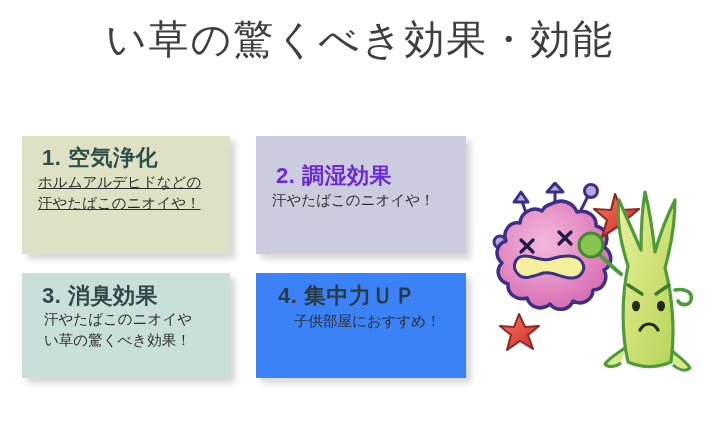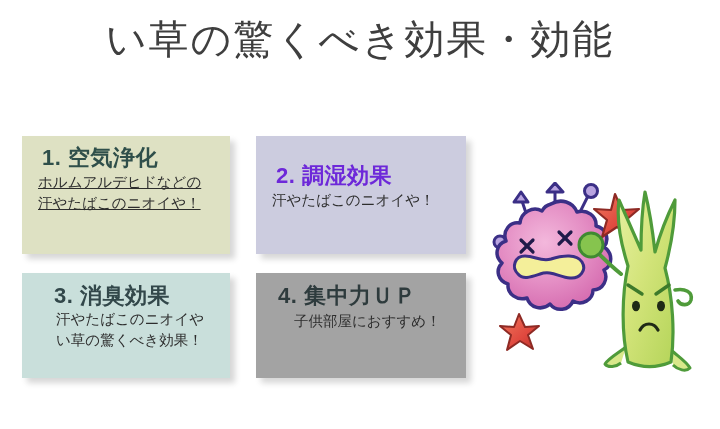--- a/index.html
+++ b/index.html
@@ -80,32 +80,31 @@
   #card-2 .card-heading {
     color: #6d28d9;
     margin: 28px 0 2px 20px;
   }
   #card-2 .card-body { margin: 0 0 0 16px; }
 
   
   #card-3 {
     left: 22px; top: 273px; width: 208px; height: 105px;
     background: #c9dfdb;
-    padding-left: 12px;
   }
   #card-3 .card-heading {
     color: #32474a;
     margin: 11px 0 1px 20px;
   }
   #card-3 .card-body { margin: 0 0 1px 22px; }
 
   
   #card-4 {
     left: 256px; top: 273px; width: 210px; height: 105px;
-    background: #a3a3a3;
+    background: #3b82f6;
   }
   #card-4 .card-heading {
     color: #2e3b3d;
     margin: 11px 0 3px 22px;
   }
   #card-4 .card-body { margin: 0 16px 0 38px; }
 
   
   #illustration {
     position: absolute;

